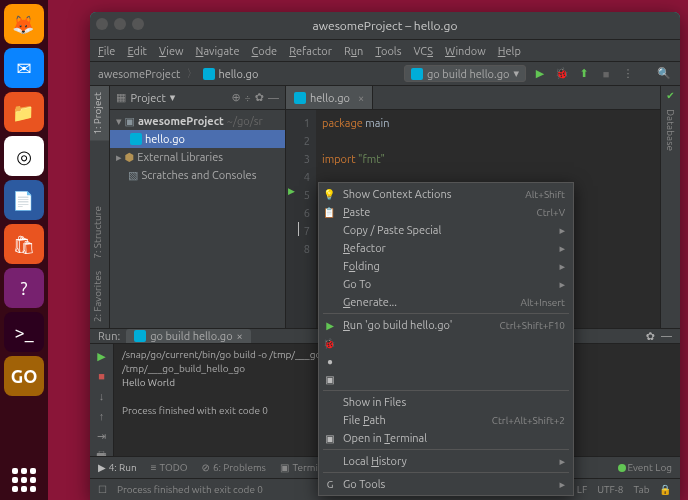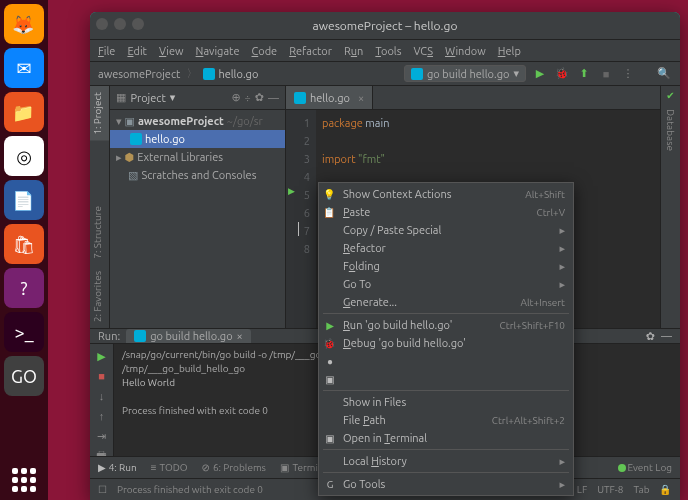--- a/index.html
+++ b/index.html
@@ -7,21 +7,21 @@
 .dock { position: absolute; left: 0; top: 0; width: 48px; height: 100%; background: rgba(0,0,0,0.6); display: flex; flex-direction: column; align-items: center; padding-top: 4px; gap: 4px; }
 .dock-item { width: 40px; height: 40px; border-radius: 8px; display: flex; align-items: center; justify-content: center; font-size: 18px; cursor: pointer; }
 .dock-ff { background: #ff9500; color: #fff; }
 .dock-tb { background: #0a84ff; color: #fff; }
 .dock-files { background: #e95420; color: #fff; }
 .dock-rh { background: #fff; color: #000; }
 .dock-doc { background: #2c5aa0; color: #fff; }
 .dock-sw { background: #e95420; color: #fff; }
 .dock-q { background: #77216f; color: #fff; }
 .dock-term { background: #2c001e; color: #fff; }
-.dock-go { background: #404040; color: #fff; font-weight: normal; }
+.dock-go { background: #a16207; color: #fff; font-weight: bold; }
 .apps-btn { position: absolute; left: 12px; bottom: 8px; width: 24px; height: 24px; display: grid; grid-template-columns: repeat(3,1fr); grid-template-rows: repeat(3,1fr); gap: 3px; cursor: pointer; }
 .apps-btn div { background: #fff; border-radius: 2px; }
 .ide { position: absolute; left: 48px; top: 12px; right: 8px; bottom: 0; background: #14b8a6; border-radius: 6px 6px 0 0; display: flex; flex-direction: column; overflow: hidden; box-shadow: 0 4px 20px rgba(0,0,0,0.5); margin-left: 42px; }
 .titlebar { height: 28px; background: #3c3f41; display: flex; align-items: center; justify-content: center; color: #ccc; font-size: 12px; border-bottom: 1px solid #222; }
 .winbtns { position: absolute; left: 6px; top: 6px; display: flex; gap: 6px; }
 .winbtn { width: 12px; height: 12px; border-radius: 50%; background: #555; }
 .menubar { height: 22px; background: #3c3f41; display: flex; align-items: center; padding: 0 8px; gap: 12px; color: #aaa; font-size: 11px; border-bottom: 1px solid #222; }
 .menubar span { cursor: pointer; }
 .menubar span u { text-decoration: underline; }
 .navbar { height: 24px; background: #3c3f41; display: flex; align-items: center; padding: 0 8px; gap: 6px; border-bottom: 1px solid #222; font-size: 11px; }
@@ -320,21 +320,20 @@
       <span class="short">Alt+Insert</span>
     </div>
     <div class="cm-sep"></div>
     <div class="cm-item">
       <span class="ico" style="color: rgb(98, 197, 84);">▶</span>
       <span><u>R</u>un 'go build hello.go'</span>
       <span class="short">Ctrl+Shift+F10</span>
     </div>
     <div class="cm-item">
       <span class="ico" style="color: rgb(98, 197, 84);">🐞</span>
-      <span><u>D</u>ebug 'go build hello.go'</span>
     </div>
     <div class="cm-item">
       <span class="ico">●</span>
     </div>
     <div class="cm-item">
       <span class="ico">▣</span>
     </div>
     <div class="cm-sep"></div>
     <div class="cm-item">
       <span>Show in Files</span>

